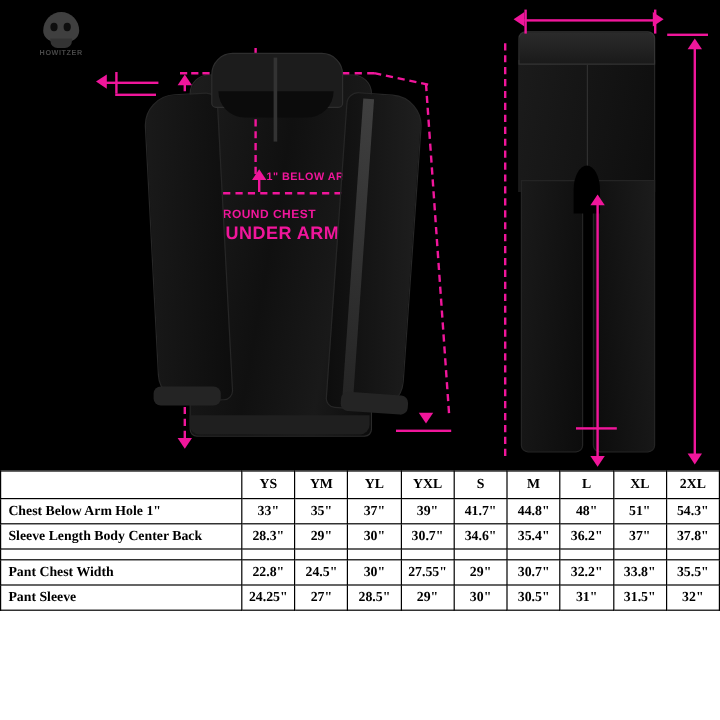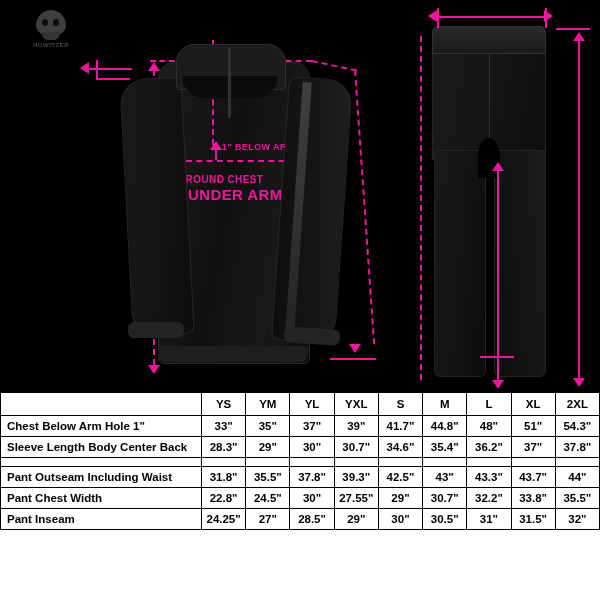--- a/index.html
+++ b/index.html
@@ -262,21 +262,21 @@
   #table-wrap {
     position: absolute;
     left: 0; top: 392px;
     width: 600px;
     height: 208px;
     background: #fff;
   }
   table {
     width: 600px;
     border-collapse: collapse;
-    font-family: Liberation Sans, sans-serif;
+    font-family: Liberation Serif, serif;
     table-layout: fixed;
   }
   th, td {
     border: 1px solid #000;
     font-size: 11.5px;
     font-weight: bold;
     color: #000;
     height: 20px;
     padding: 0 3px;
     text-align: center;
@@ -441,45 +441,33 @@
           <td></td>
           <td></td>
           <td></td>
           <td></td>
           <td></td>
           <td></td>
           <td></td>
           <td></td>
         </tr>
         <tr>
-          <td class="rowhead">Pant Outseam Including Waist</td>
-          <td>31.8"</td>
-          <td>35.5"</td>
-          <td>37.8"</td>
-          <td>39.3"</td>
-          <td>42.5"</td>
-          <td>43"</td>
-          <td>43.3"</td>
-          <td>43.7"</td>
-          <td>44"</td>
-        </tr>
-        <tr>
           <td class="rowhead">Pant Chest Width</td>
           <td>22.8"</td>
           <td>24.5"</td>
           <td>30"</td>
           <td>27.55"</td>
           <td>29"</td>
           <td>30.7"</td>
           <td>32.2"</td>
           <td>33.8"</td>
           <td>35.5"</td>
         </tr>
         <tr>
-          <td class="rowhead">Pant Inseam</td>
+          <td class="rowhead">Pant Sleeve</td>
           <td>24.25"</td>
           <td>27"</td>
           <td>28.5"</td>
           <td>29"</td>
           <td>30"</td>
           <td>30.5"</td>
           <td>31"</td>
           <td>31.5"</td>
           <td>32"</td>
         </tr>

